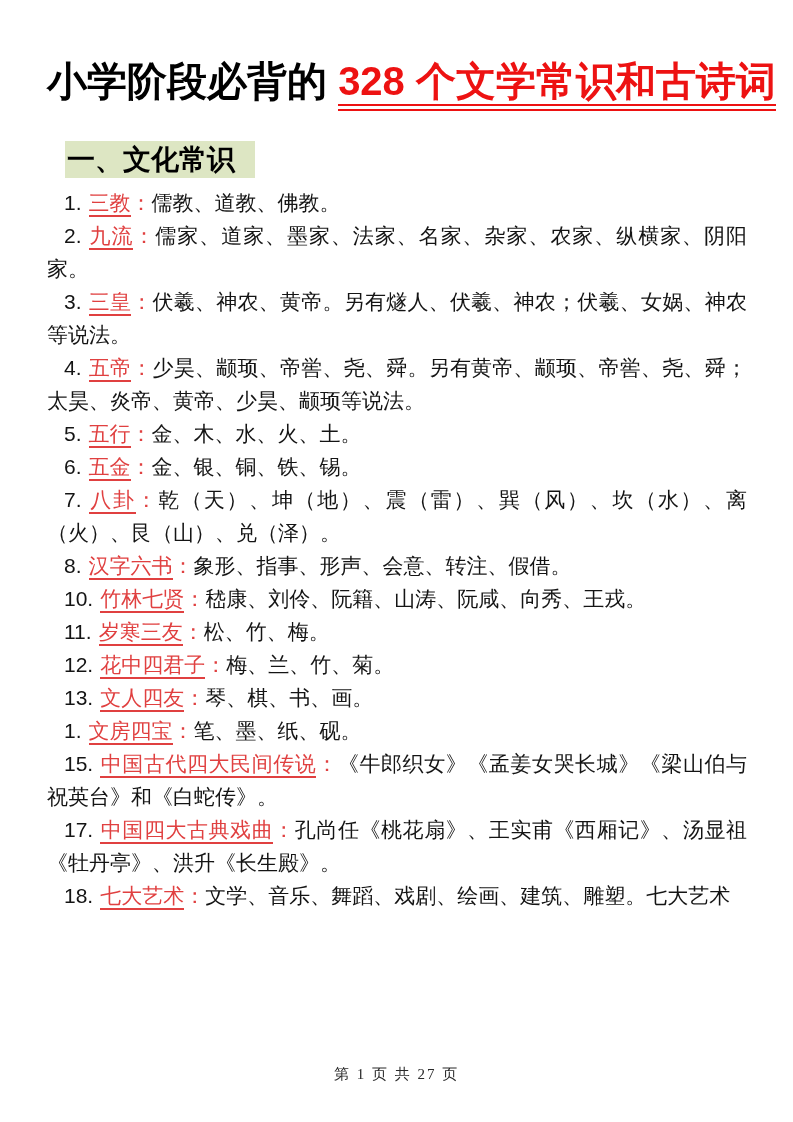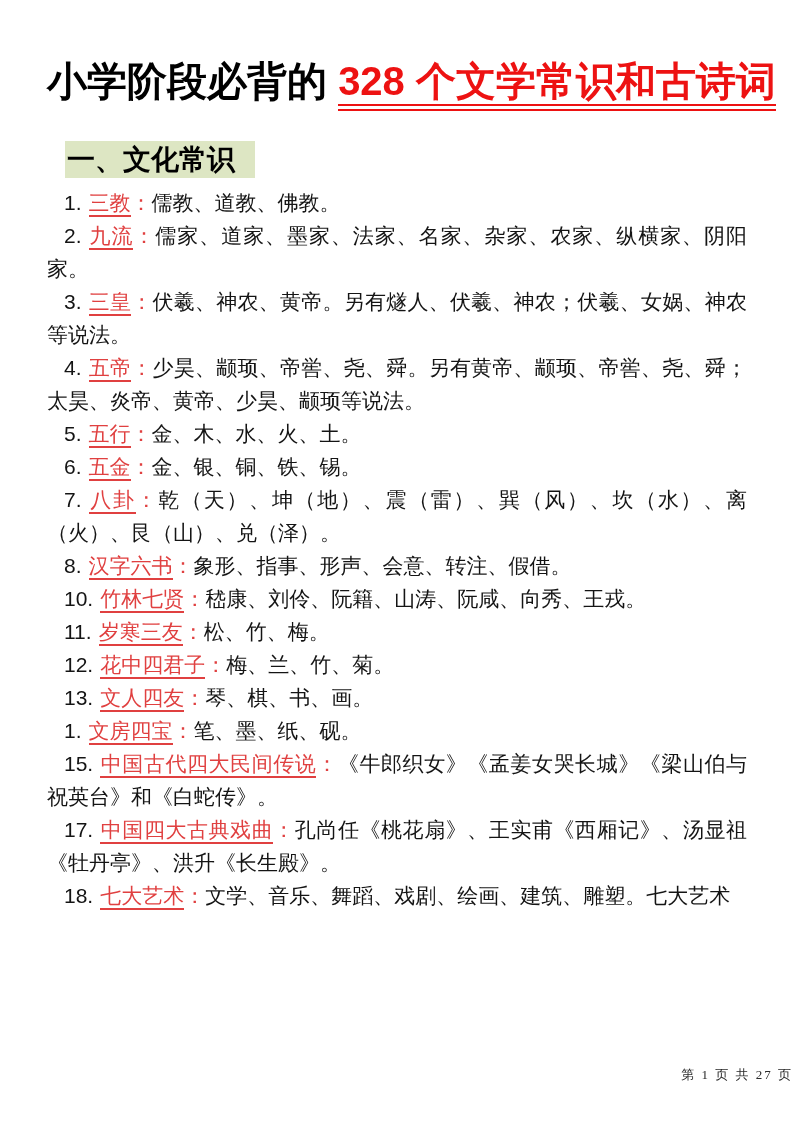--- a/index.html
+++ b/index.html
@@ -62,23 +62,23 @@
   p.item .term{
     color:var(--term-red);
     border-bottom:2px solid var(--term-red);
     padding-bottom:1px;
   }
   p.item .colon{color:var(--term-red);}
   .footer{
     position:absolute;
     left:0;right:0;
     bottom:38px;
-    text-align:right;
+    text-align:center;
     font-family:"Liberation Serif", serif;
-    font-size:13px;
+    font-size:15px;
     letter-spacing:2px;
     color:#2a2a2a;
   }
 </style>
 </head>
 <body>
 
 <div class="page">
   <div class="content">
 

